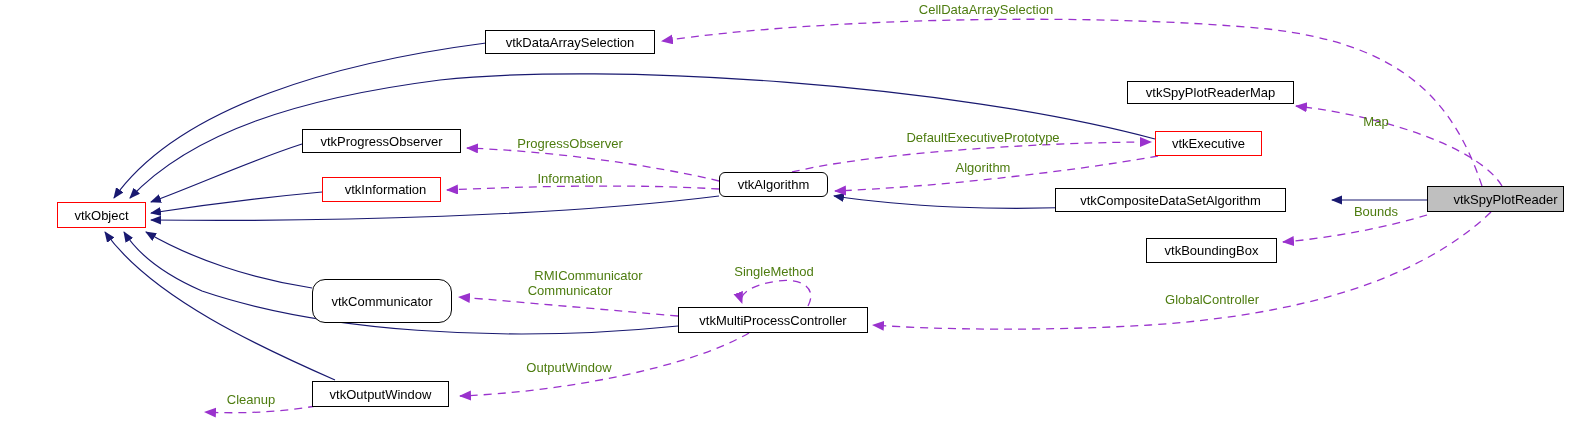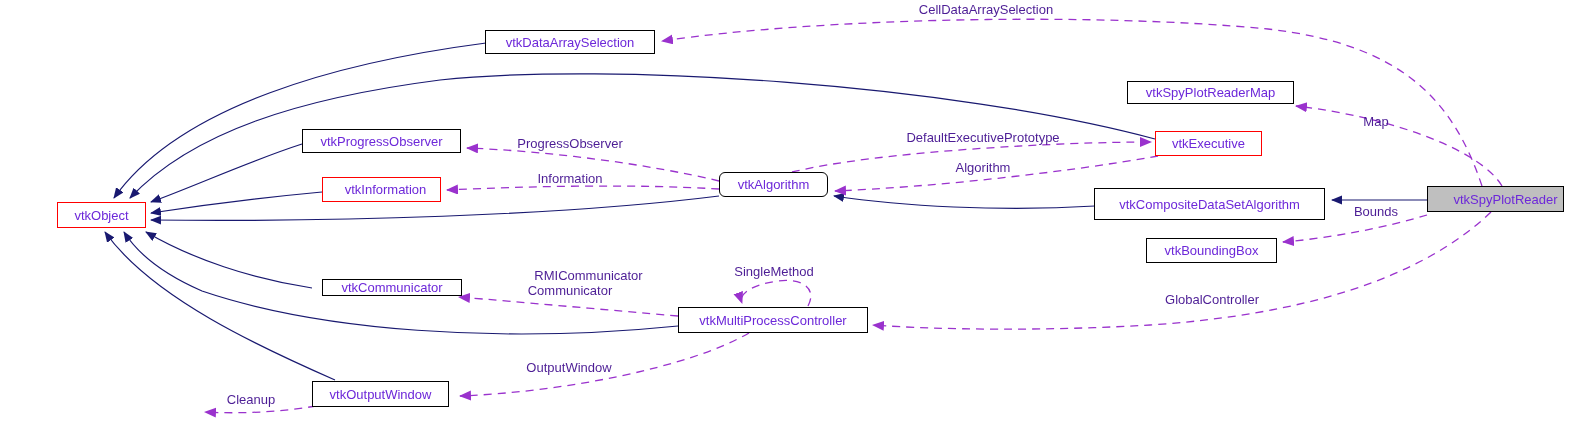--- a/index.html
+++ b/index.html
@@ -29,32 +29,32 @@
   }
   .node {
     position: absolute;
     box-sizing: border-box;
     background: #ffffff;
     border: 1.4px solid #000000;
     display: flex;
     align-items: center;
     justify-content: center;
     font-size: 13px;
-    color: #6d28d9;
+    color: #000000;
     white-space: nowrap;
     z-index: 2;
     cursor: pointer;
   }
   .node.truncated { border-color: #ff0000; border-width: 1.6px; }
   .node.current   { background: #bfbfbf; cursor: default; }
   .edge-label {
     position: absolute;
     transform: translateX(-50%);
     font-size: 13px;
-    color: #4c1d95;
+    color: #4d7c0f;
     white-space: nowrap;
     z-index: 1;
   }
 </style>
 </head>
 <body>
 
 <div class="canvas">
 
   <svg class="edges" viewBox="0 0 1571 431" xmlns="http://www.w3.org/2000/svg">
@@ -99,27 +99,27 @@
   <div class="node" style="left:302px; top:129px; width:159px; height:24px;">vtkProgressObserver</div>
 
   <div class="node truncated" style="left:1155px; top:131px; width:107px; height:25px;">vtkExecutive</div>
 
   <div class="node truncated" style="left:322px; top:177px; width:119px; height:25px;padding-left:8px;">vtkInformation</div>
 
   <div class="node" style="left:719px; top:172px; width:109px; height:25px;border-radius:6px;">vtkAlgorithm</div>
 
   <div class="node truncated" style="left:57px; top:202px; width:89px; height:26px;">vtkObject</div>
 
-  <div class="node" style="left:1094px; top:188px; width:231px; height:32px;">vtkCompositeDataSetAlgorithm</div>
+  <div class="node" style="left:1055px; top:188px; width:231px; height:24px;">vtkCompositeDataSetAlgorithm</div>
 
   <div class="node current" style="left:1427px; top:186px; width:137px; height:26px;padding-left:20px;">vtkSpyPlotReader</div>
 
   <div class="node" style="left:1146px; top:238px; width:131px; height:25px;">vtkBoundingBox</div>
 
-  <div class="node" style="left:322px; top:279px; width:140px; height:17px;">vtkCommunicator</div>
+  <div class="node" style="left:312px; top:279px; width:140px; height:44px;border-radius:13px;">vtkCommunicator</div>
 
   <div class="node" style="left:678px; top:307px; width:190px; height:26px;">vtkMultiProcessController</div>
 
   <div class="node" style="left:312px; top:381px; width:137px; height:26px;">vtkOutputWindow</div>
 
 
   <div class="edge-label" style="left:986px; top:2px;">CellDataArraySelection</div>
 
   <div class="edge-label" style="left:1376px; top:114px;">Map</div>
 

